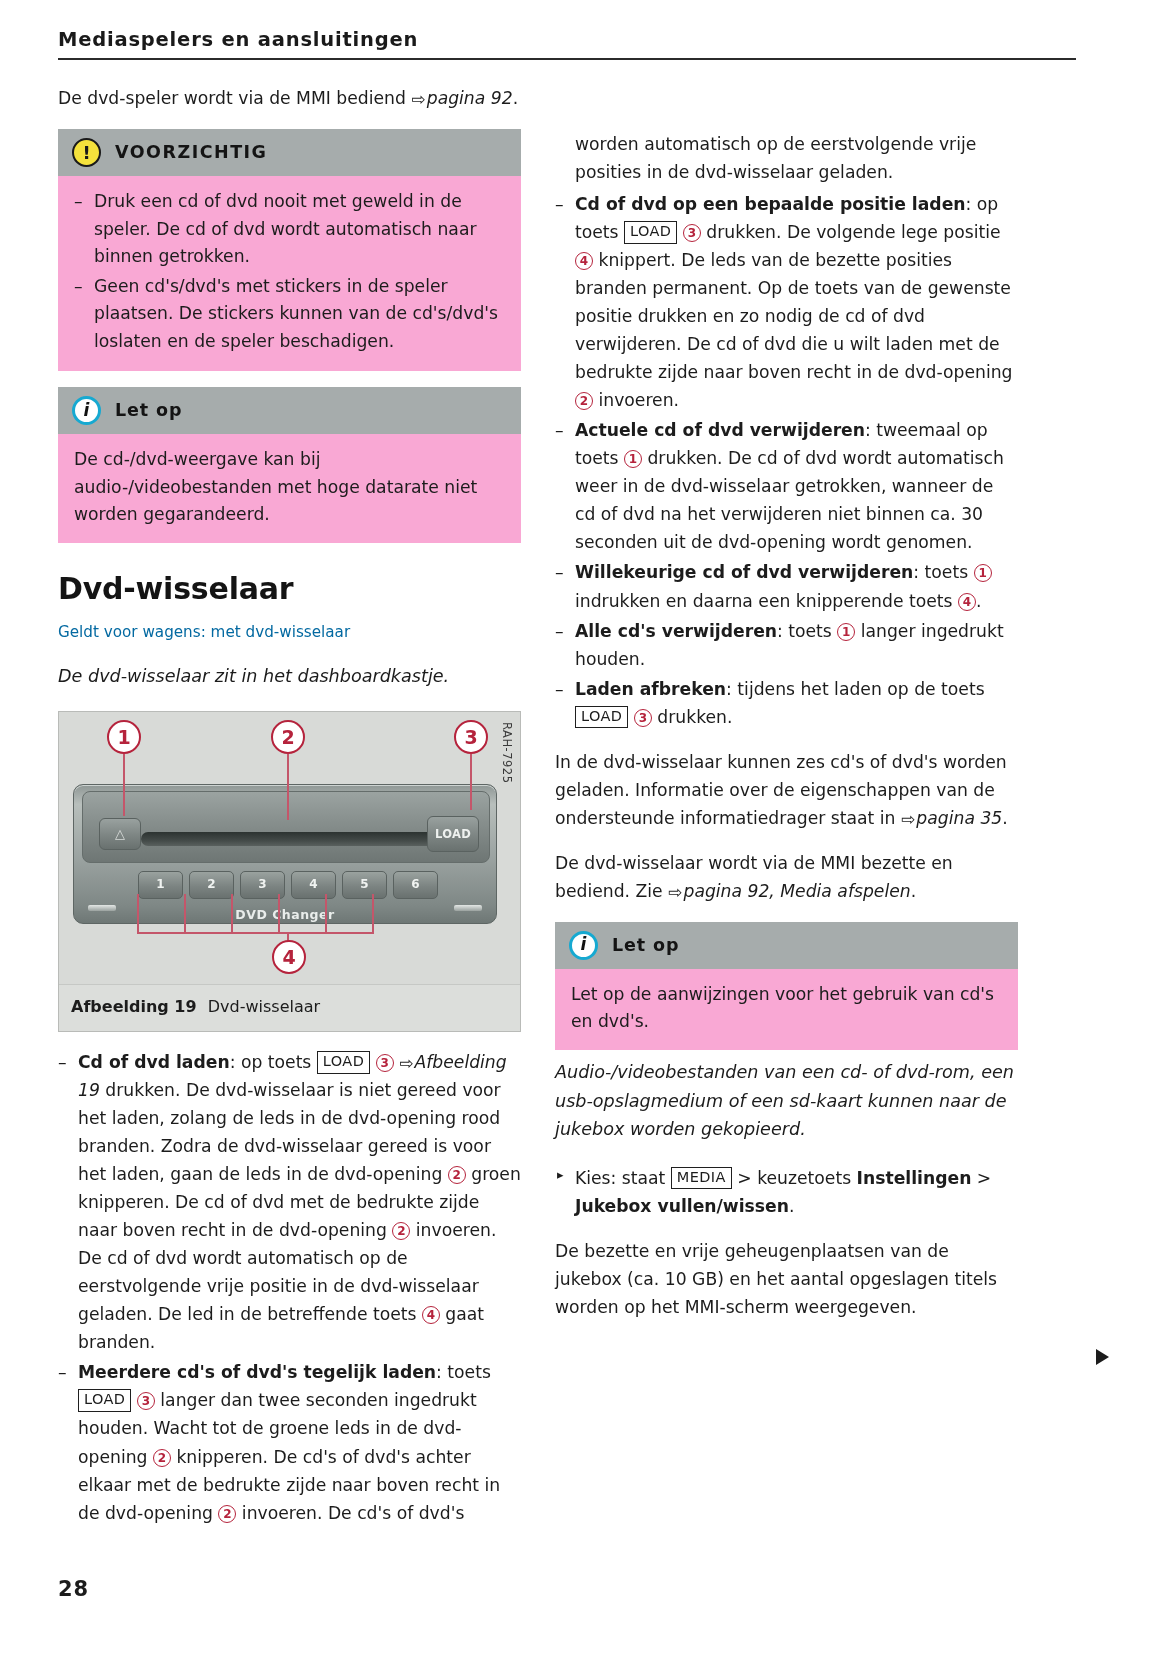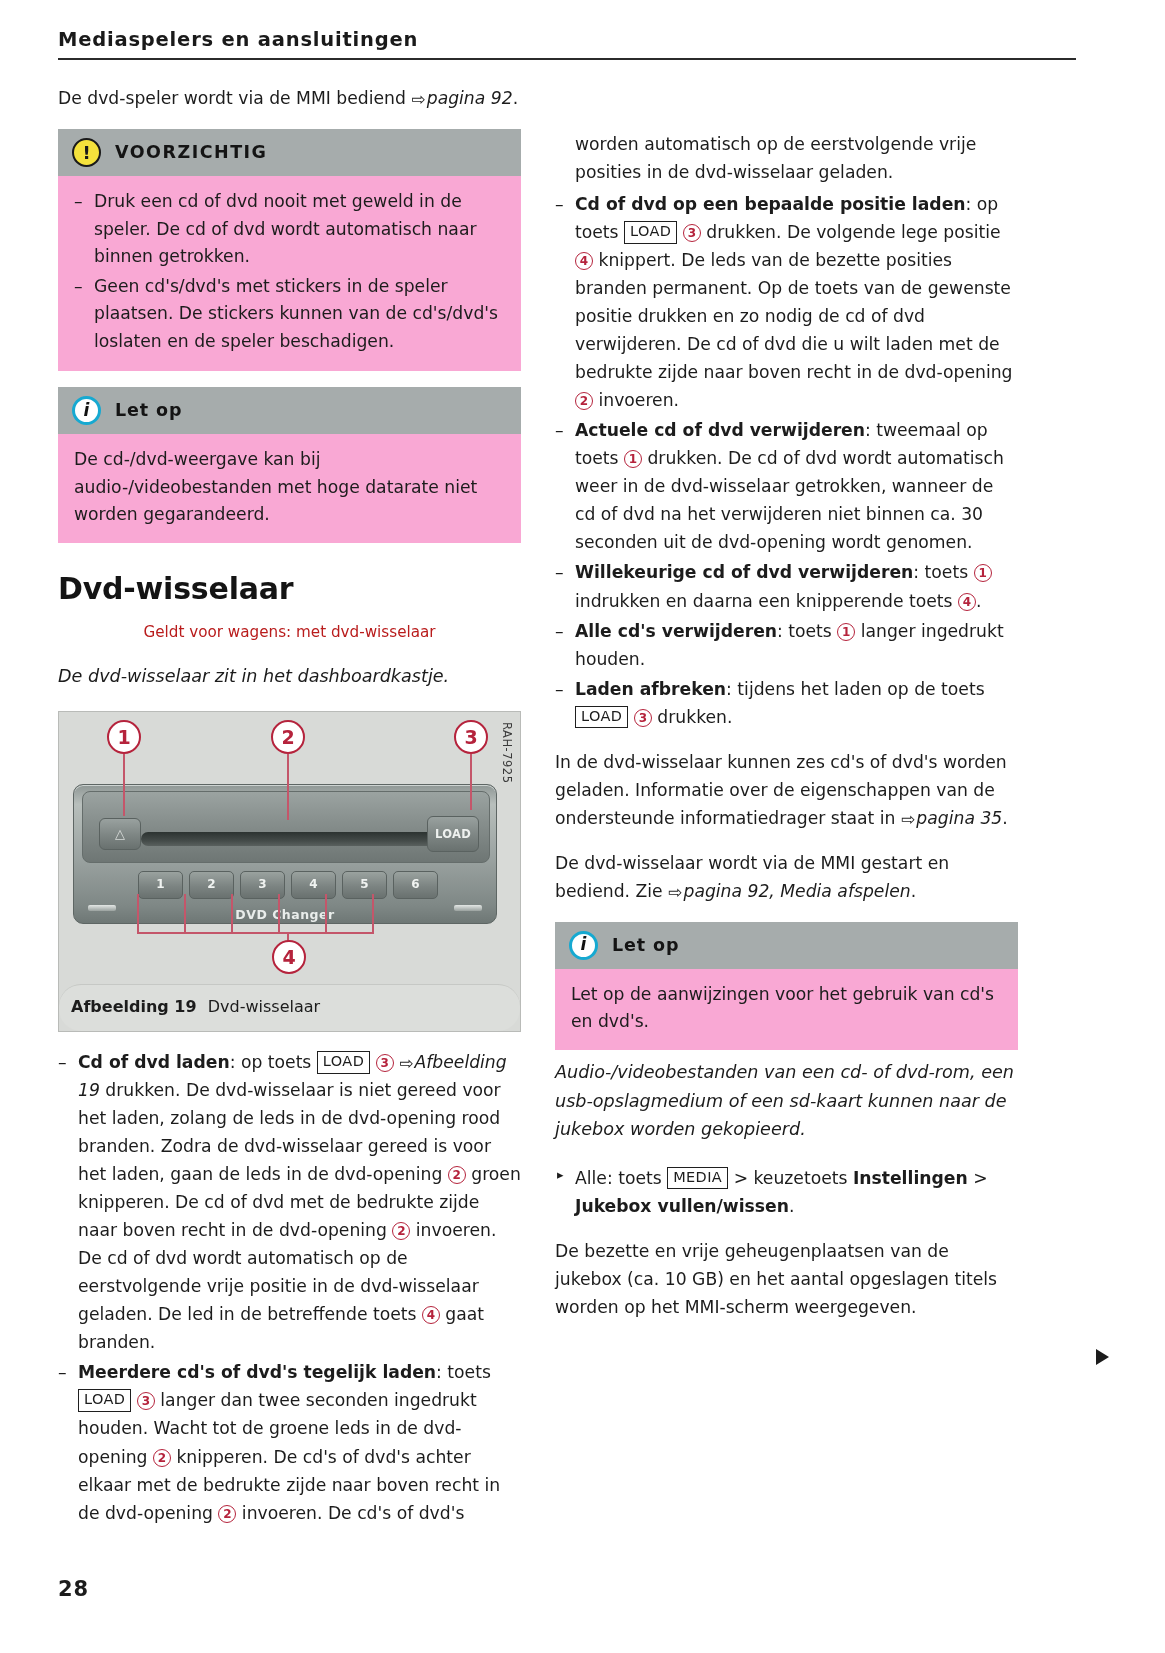--- a/index.html
+++ b/index.html
@@ -79,39 +79,39 @@
     background:#ffffff; border:3px solid #16a9d1; color:#111111;
     font-style:italic; font-size:17px;
   }
 
   
   h2.sect {
     font-size:30px; font-weight:bold; letter-spacing:-0.2px;
     margin:22px 0 6px 0; color:#141414;
   }
   .sect-sub {
-    font-size:15.2px; color:#b91c1c; margin:0 0 18px 0;text-align:center;
+    font-size:15.2px; color:#0369a1; margin:0 0 18px 0;
   }
   .sect-intro {
     font-style:italic; font-size:17.6px; margin:0 0 20px 0;
   }
 
   
   .figure {
     width:463px; background:#d8dad7;
     border:1px solid #b9bbb8; position:relative;
     margin:0 0 6px 0;
   }
   .fig-canvas {
     position:relative; width:100%; height:272px;
     background:#d8dad7; overflow:hidden;
   }
   .fig-caption {
     background:#dcdedb; padding:9px 12px 11px 12px;
-    font-size:16px; border-top:1px solid #c6c8c5;border-radius:22px;
+    font-size:16px; border-top:1px solid #c6c8c5;
   }
   .fig-caption .cap-label { font-weight:bold; }
   .fig-code {
     position:absolute; right:4px; top:10px;
     font-size:11.5px; color:#3a3a3a; letter-spacing:0.5px;
     writing-mode:vertical-rl; text-orientation:mixed;
   }
 
   
   .device {
@@ -330,35 +330,35 @@
       <li><span class="bd">Willekeurige cd of dvd verwijderen</span><span class="seg">: toets <span class="num">1</span> indrukken en daarna een knipperende toets <span class="num">4</span>.</span></li>
       <li><span class="bd">Alle cd's verwijderen</span><span class="seg">: toets <span class="num">1</span> langer ingedrukt houden.</span></li>
       <li><span class="bd">Laden afbreken</span><span class="seg">: tijdens het laden op de toets <span class="key">LOAD</span> <span class="num">3</span> drukken.</span></li>
     </ul>
 
     <p>
       <span>In de dvd-wisselaar kunnen zes cd's of dvd's worden geladen. Informatie over de eigenschappen van de ondersteunde informatiedrager staat in </span><span class="ref-arrow">⇨</span><span class="it">pagina 35</span><span>.</span>
     </p>
 
     <p>
-      <span>De dvd-wisselaar wordt via de MMI gestart en bediend. Zie </span><span class="ref-arrow">⇨</span><span class="it">pagina 92, Media afspelen</span><span>.</span>
+      <span>De dvd-wisselaar wordt via de MMI bezette en bediend. Zie </span><span class="ref-arrow">⇨</span><span class="it">pagina 92, Media afspelen</span><span>.</span>
     </p>
 
     <div class="box" style="margin-bottom:8px;">
       <div class="box-head">
         <span class="icon-circ icon-info">i</span>
         <span class="box-title">Let op</span>
       </div>
       <div class="box-body">Let op de aanwijzingen voor het gebruik van cd's en dvd's.</div>
     </div>
 
     <div class="sect-intro">Audio-/videobestanden van een cd- of dvd-rom, een usb-opslagmedium of een sd-kaart kunnen naar de jukebox worden gekopieerd.</div>
 
     <ul class="tri">
-      <li><span>Alle: toets </span><span class="key">MEDIA</span><span> &gt; keuzetoets </span><span class="bd">Instellingen</span><span> &gt; </span><span class="bd">Jukebox vullen/wissen</span><span>.</span></li>
+      <li><span>Kies: staat </span><span class="key">MEDIA</span><span> &gt; keuzetoets </span><span class="bd">Instellingen</span><span> &gt; </span><span class="bd">Jukebox vullen/wissen</span><span>.</span></li>
     </ul>
 
     <p>De bezette en vrije geheugenplaatsen van de jukebox (ca. 10 GB) en het aantal opgeslagen titels worden op het MMI-scherm weergegeven.</p>
 
   </div>
 
   <div class="cont-marker"></div>
   <div class="page-num">28</div>
 
 </div>

